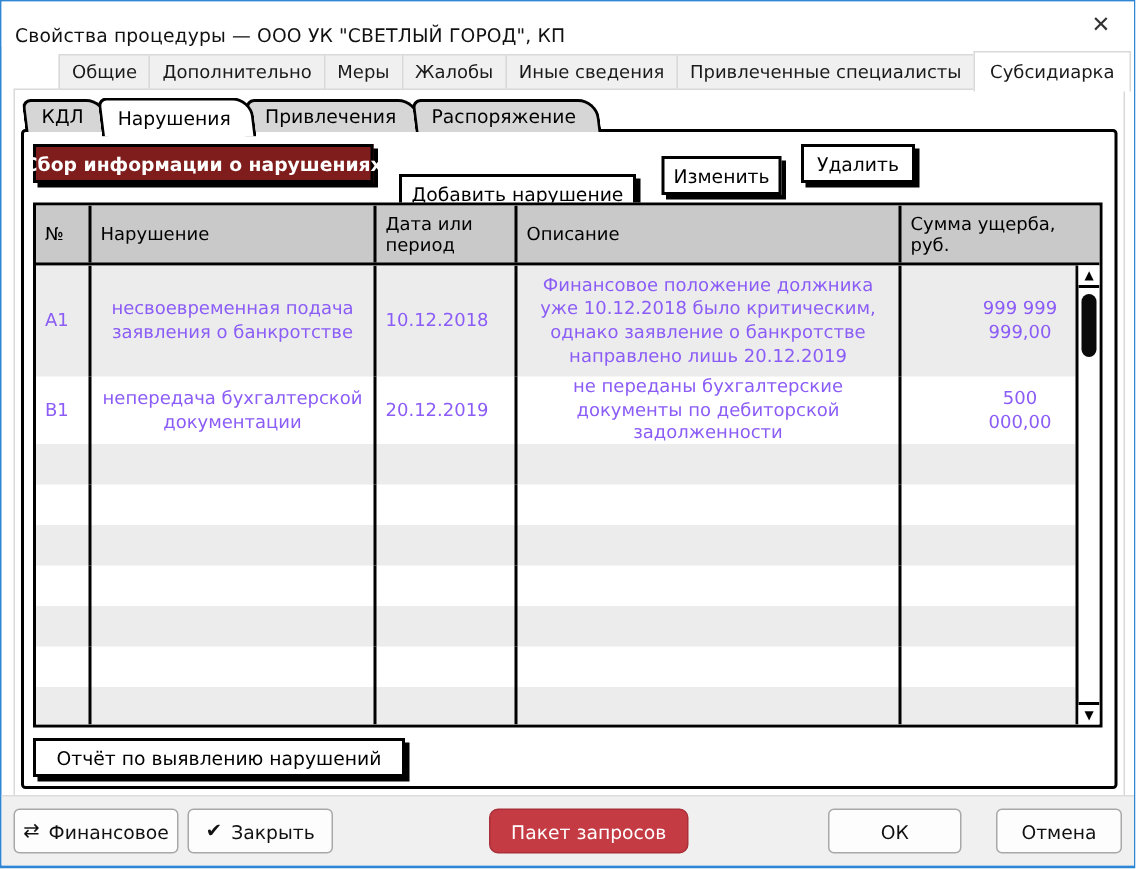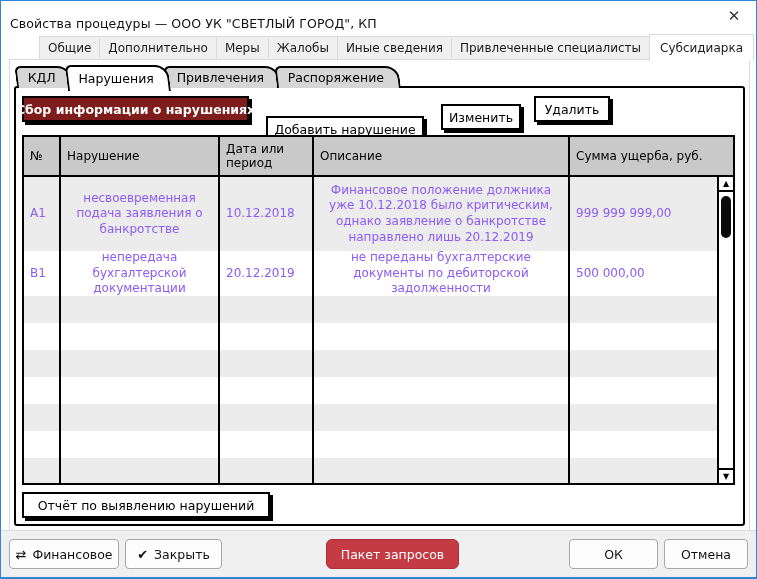--- a/index.html
+++ b/index.html
@@ -43,44 +43,44 @@
   .grid { position:absolute; left:6px; top:47px; width:713px; height:350px; border:2px solid #000; background:#fff;
           display:flex; flex-direction:column; overflow:hidden; }
   .g-head { display:flex; height:40px; background:#c9c9c9; border-bottom:2px solid #000; flex:none; }
   .g-hcell { font-size:12px; color:#000; padding:3px 6px; display:flex; align-items:center; border-right:2px solid #000; overflow:hidden; }
   .g-hcell:last-child { border-right:none; }
   .g-body { position:relative; flex:1; }
   .g-rows { position:absolute; left:0; top:0; right:16px; bottom:0; display:flex; flex-direction:column; overflow:hidden; }
   .g-row { display:flex; flex:none; }
   .g-row.stripe { background:#ececec; }
   .g-cell { font-size:12px; color:#8b5cf6; padding:2px 6px; border-right:2px solid #000; display:flex; align-items:center; overflow:hidden; line-height:1.3;text-align:center; }
-  .g-cell:last-child { border-right:none; }
+  .g-cell:last-child { border-right:none;padding-left:48px; }
   .c-num  { width:37px;  flex:none; }
-  .c-viol { width:159px; flex:none; }
+  .c-viol { width:190px; flex:none; }
   .c-date { width:94px;  flex:none; }
   .c-desc { width:256px; flex:none; }
   .c-sum  { flex:1; }
   .g-hcell.c-sum { flex:1; }
   .row-a1 { height:74px; }
   .row-b1 { height:45px; }
   .row-e  { height:27px; }
   
   .sbar { position:absolute; right:0; top:0; bottom:0; width:16px; border-left:2px solid #000; background:#fff; }
   .sb-btn { position:absolute; left:0; right:0; height:15px; display:flex; align-items:center; justify-content:center;
             font-size:8px; color:#000; background:#fff; cursor:pointer; }
   .sb-up   { top:0; border-bottom:2px solid #000; }
   .sb-down { bottom:0; border-top:2px solid #000; }
   .sb-thumb { position:absolute; left:2px; right:2px; top:19px; height:42px; background:#0a0a0a; border-radius:5px; cursor:grab; }
   
   .footer { position:absolute; left:0; right:0; bottom:0; height:47px; background:#f0f0f0; border-top:1px solid #dcdcdc; }
   .f-btn { position:absolute; top:8px; height:30px; background:#fdfdfd; border:1px solid #a8a8a8; border-radius:4px;
            font-size:12.5px; color:#111; display:flex; align-items:center; justify-content:center; gap:6px; cursor:pointer; }
   .f-transfer { left:8px;  width:110px; }
   .f-close    { left:124px; width:97px; }
-  .f-ok       { left:568px; width:89px; }
+  .f-ok       { left:551px; width:89px; }
   .f-cancel   { left:663px; width:84px; }
   .f-requests { position:absolute; left:325px; top:8px; width:133px; height:30px; background:#c53b44; border:1px solid #a92f38;
                 border-radius:6px; color:#fff; font-size:12.5px; display:flex; align-items:center; justify-content:center; cursor:pointer; }
   .ico { font-size:13px; line-height:1; }
 </style>
 </head>
 <body>
 
 <div class="dialog">
 

